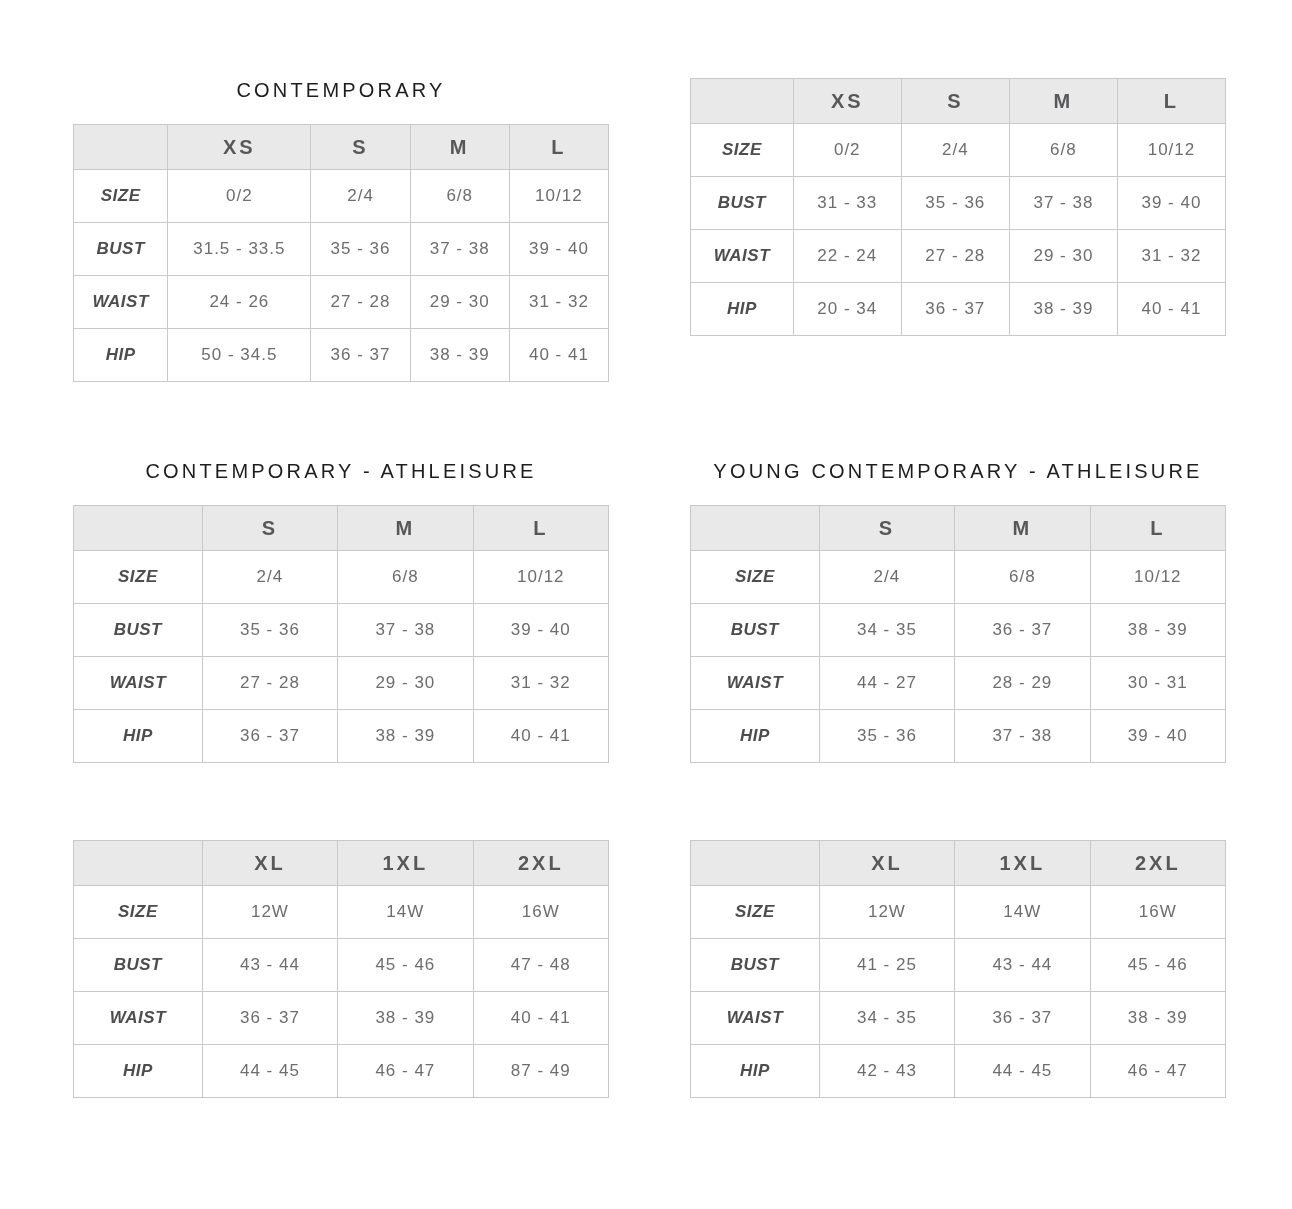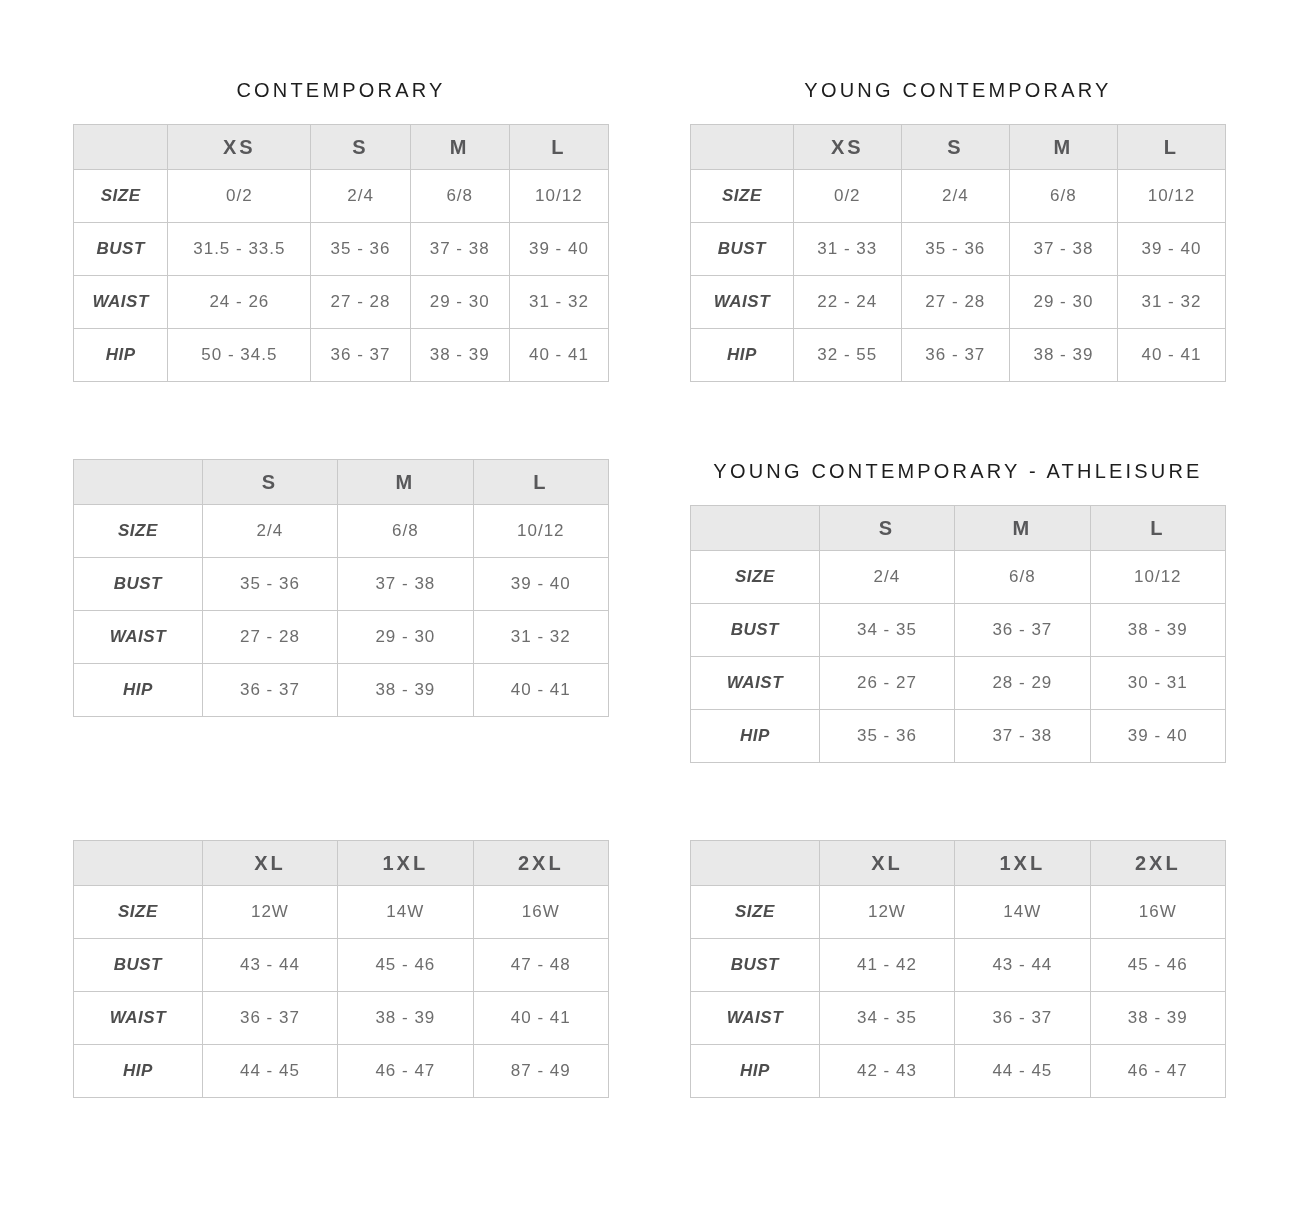--- a/index.html
+++ b/index.html
@@ -121,21 +121,20 @@
             <td>50 - 34.5</td>
             <td>36 - 37</td>
             <td>38 - 39</td>
             <td>40 - 41</td>
           </tr>
         </tbody>
       </table>
   </section>
 
   <section class="size-section">
-    <h2 class="tbl-title">YOUNG CONTEMPORARY</h2>
     <table class="size-table">
         <thead>
           <tr>
             <th></th>
             <th>XS</th>
             <th>S</th>
             <th>M</th>
             <th>L</th>
           </tr>
         </thead>
@@ -156,30 +155,31 @@
           </tr>
           <tr>
             <th class="rowlabel">WAIST</th>
             <td>22 - 24</td>
             <td>27 - 28</td>
             <td>29 - 30</td>
             <td>31 - 32</td>
           </tr>
           <tr>
             <th class="rowlabel">HIP</th>
-            <td>32 - 55</td>
+            <td>20 - 34</td>
             <td>36 - 37</td>
             <td>38 - 39</td>
             <td>40 - 41</td>
           </tr>
         </tbody>
       </table>
   </section>
 
   <section class="size-section">
+    <h2 class="tbl-title">CONTEMPORARY - ATHLEISURE</h2>
     <table class="size-table">
         <thead>
           <tr>
             <th></th>
             <th>S</th>
             <th>M</th>
             <th>L</th>
           </tr>
         </thead>
         <tbody>
@@ -230,21 +230,21 @@
             <td>10/12</td>
           </tr>
           <tr>
             <th class="rowlabel">BUST</th>
             <td>34 - 35</td>
             <td>36 - 37</td>
             <td>38 - 39</td>
           </tr>
           <tr>
             <th class="rowlabel">WAIST</th>
-            <td>26 - 27</td>
+            <td>44 - 27</td>
             <td>28 - 29</td>
             <td>30 - 31</td>
           </tr>
           <tr>
             <th class="rowlabel">HIP</th>
             <td>35 - 36</td>
             <td>37 - 38</td>
             <td>39 - 40</td>
           </tr>
         </tbody>
@@ -302,21 +302,21 @@
         </thead>
         <tbody>
           <tr>
             <th class="rowlabel">SIZE</th>
             <td>12W</td>
             <td>14W</td>
             <td>16W</td>
           </tr>
           <tr>
             <th class="rowlabel">BUST</th>
-            <td>41 - 42</td>
+            <td>41 - 25</td>
             <td>43 - 44</td>
             <td>45 - 46</td>
           </tr>
           <tr>
             <th class="rowlabel">WAIST</th>
             <td>34 - 35</td>
             <td>36 - 37</td>
             <td>38 - 39</td>
           </tr>
           <tr>

